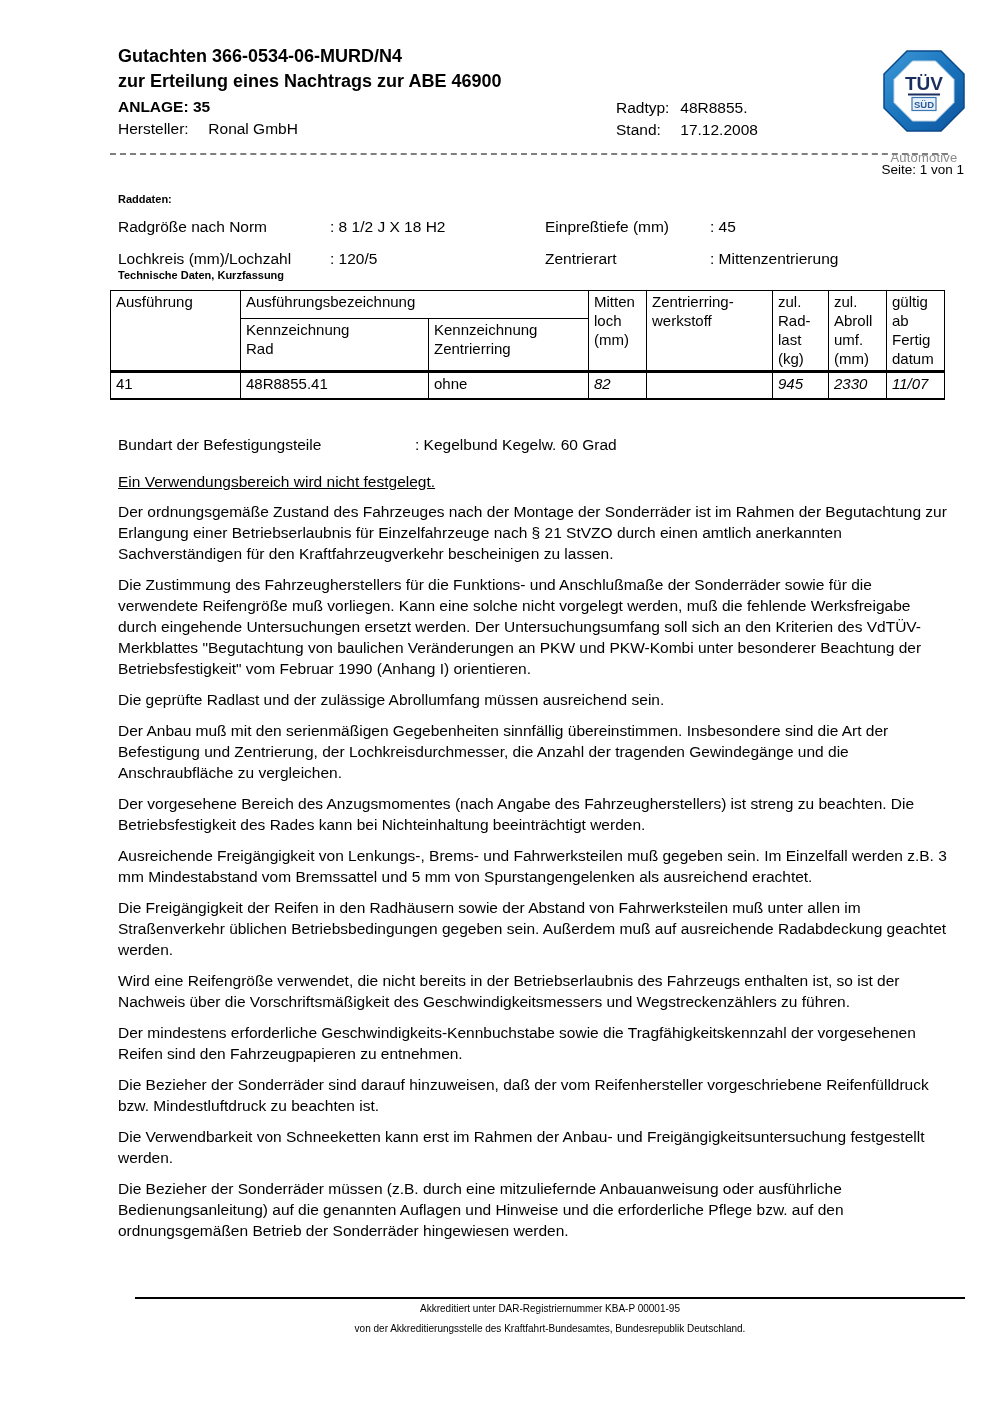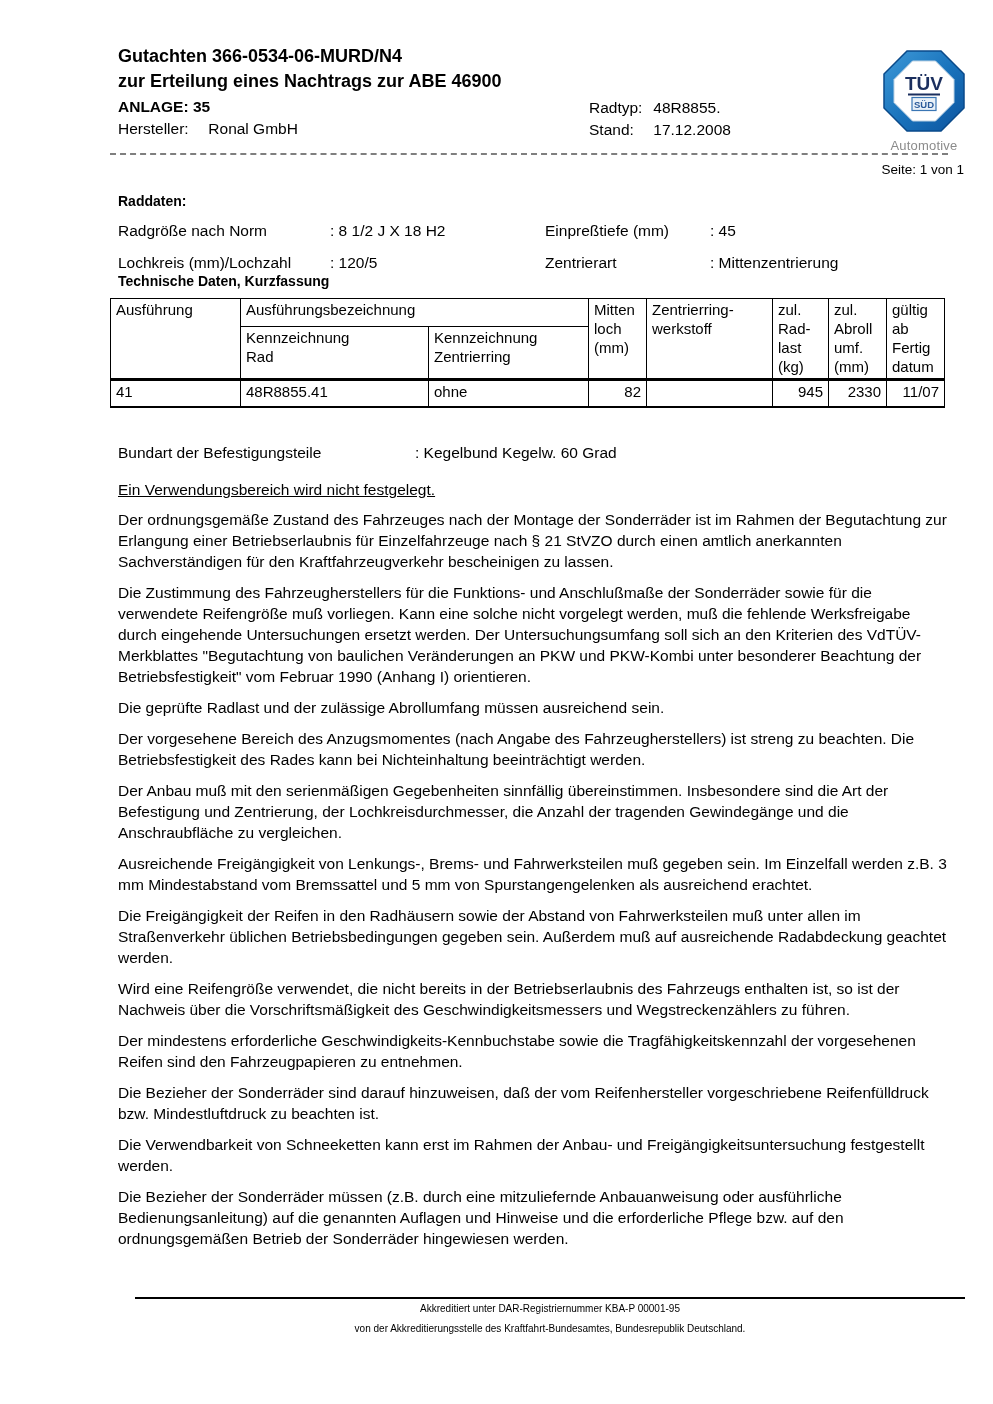--- a/index.html
+++ b/index.html
@@ -7,51 +7,51 @@
     position:relative; width:993px; height:1404px; background:#ffffff;
     font-family:"Liberation Sans", sans-serif; color:#000; overflow:hidden;
     margin:0 auto;
   }
   .content { position:absolute; left:118px; top:0; width:830px; }
 
   
   .doc-title { padding-top:44px; font-size:18px; font-weight:bold; line-height:25px; }
   .meta-block { position:relative; margin-top:2px; font-size:15.5px; line-height:22px; }
   .meta-row .lbl-bold { font-weight:bold; }
-  .meta-right { position:absolute; left:471px; top:1px; }
+  .meta-right { position:absolute; left:498px; top:1px; }
   .meta-right .mlabel { display:inline-block; width:60px; }
   .hers-label { display:inline-block; width:86px; }
   .anlage-label { display:inline-block; }
 
   .logo-wrap { position:absolute; left:879px; top:50px; width:90px; text-align:center; }
-  .logo-caption { font-size:13px; color:#8b8b8b; margin-top:0; letter-spacing:0.2px; }
+  .logo-caption { font-size:13px; color:#8b8b8b; margin-top:12px; letter-spacing:0.2px; }
 
   .dashed-divider { margin-top:13px; margin-left:-8px; width:838px; border-top:2px dashed #7f7f7f; height:0; }
   .page-num { text-align:right; margin-right:-16px; margin-top:7px; font-size:13.5px; }
 
   
-  .section-heading { font-weight:bold; font-size:14px; }
+  .section-heading { font-weight:bold; font-size:11px; }
   .h-raddaten { margin-top:16px; }
   .rd-row { display:flex; margin-top:11px; font-size:15.5px; line-height:21px; }
   .rd-label  { width:212px; flex:none; }
   .rd-value  { width:215px; flex:none; }
   .rd-label2 { width:165px; flex:none; }
   .rd-value2 { flex:1; }
 
   
   .h-tech { }
   table.tech { border-collapse:collapse; margin-top:9px; margin-left:-8px; font-size:15px; table-layout:fixed; }
   table.tech th, table.tech td {
     border:1px solid #000; padding:1px 5px 2px 5px; font-weight:normal;
     text-align:left; vertical-align:top; line-height:19px; white-space:pre-line;
     overflow:hidden;
   }
   table.tech thead { border-bottom:3px solid #000; }
   table.tech { border-bottom:2px solid #000; }
-  table.tech td.num { text-align:right; }
+  table.tech td.num { text-align:left;font-style:italic; }
   table.tech td { height:22px; }
 
   
   .bundart-row { display:flex; margin-top:36px; font-size:15.5px; }
   .bundart-label { width:297px; flex:none; }
   .verwendung { margin-top:19px; font-size:15.5px;text-decoration:underline; }
   .h-hinweise { margin-top:16px; }
   .hint-p { margin:10px 0 0 0; font-size:15.5px; line-height:21px; }
 
   
@@ -189,22 +189,22 @@
       <span class="bundart-label">Bundart der Befestigungsteile</span>
       <span>: Kegelbund Kegelw. 60 Grad</span>
     </div>
 
     <div class="verwendung">Ein Verwendungsbereich wird nicht festgelegt.</div>
 
 
     <p class="hint-p">Der ordnungsgemäße Zustand des Fahrzeuges nach der Montage der Sonderräder ist im Rahmen der Begutachtung zur Erlangung einer Betriebserlaubnis für Einzelfahrzeuge nach § 21 StVZO durch einen amtlich anerkannten Sachverständigen für den Kraftfahrzeugverkehr bescheinigen zu lassen.</p>
     <p class="hint-p">Die Zustimmung des Fahrzeugherstellers für die Funktions- und Anschlußmaße der Sonderräder sowie für die verwendete Reifengröße muß vorliegen. Kann eine solche nicht vorgelegt werden, muß die fehlende Werksfreigabe durch eingehende Untersuchungen ersetzt werden. Der Untersuchungsumfang soll sich an den Kriterien des VdTÜV-Merkblattes "Begutachtung von baulichen Veränderungen an PKW und PKW-Kombi unter besonderer Beachtung der Betriebsfestigkeit" vom Februar 1990 (Anhang I) orientieren.</p>
     <p class="hint-p">Die geprüfte Radlast und der zulässige Abrollumfang müssen ausreichend sein.</p>
+    <p class="hint-p">Der Anbau muß mit den serienmäßigen Gegebenheiten sinnfällig übereinstimmen. Insbesondere sind die Art der Befestigung und Zentrierung, der Lochkreisdurchmesser, die Anzahl der tragenden Gewindegänge und die Anschraubfläche zu vergleichen.</p>
     <p class="hint-p">Der vorgesehene Bereich des Anzugsmomentes (nach Angabe des Fahrzeugherstellers) ist streng zu beachten. Die Betriebsfestigkeit des Rades kann bei Nichteinhaltung beeinträchtigt werden.</p>
-    <p class="hint-p">Der Anbau muß mit den serienmäßigen Gegebenheiten sinnfällig übereinstimmen. Insbesondere sind die Art der Befestigung und Zentrierung, der Lochkreisdurchmesser, die Anzahl der tragenden Gewindegänge und die Anschraubfläche zu vergleichen.</p>
     <p class="hint-p">Ausreichende Freigängigkeit von Lenkungs-, Brems- und Fahrwerksteilen muß gegeben sein. Im Einzelfall werden z.B. 3 mm Mindestabstand vom Bremssattel und 5 mm von Spurstangengelenken als ausreichend erachtet.</p>
     <p class="hint-p">Die Freigängigkeit der Reifen in den Radhäusern sowie der Abstand von Fahrwerksteilen muß unter allen im Straßenverkehr üblichen Betriebsbedingungen gegeben sein. Außerdem muß auf ausreichende Radabdeckung geachtet werden.</p>
     <p class="hint-p">Wird eine Reifengröße verwendet, die nicht bereits in der Betriebserlaubnis des Fahrzeugs enthalten ist, so ist der Nachweis über die Vorschriftsmäßigkeit des Geschwindigkeitsmessers und Wegstreckenzählers zu führen.</p>
     <p class="hint-p">Der mindestens erforderliche Geschwindigkeits-Kennbuchstabe sowie die Tragfähigkeitskennzahl der vorgesehenen Reifen sind den Fahrzeugpapieren zu entnehmen.</p>
     <p class="hint-p">Die Bezieher der Sonderräder sind darauf hinzuweisen, daß der vom Reifenhersteller vorgeschriebene Reifenfülldruck bzw. Mindestluftdruck zu beachten ist.</p>
     <p class="hint-p">Die Verwendbarkeit von Schneeketten kann erst im Rahmen der Anbau- und Freigängigkeitsuntersuchung festgestellt werden.</p>
     <p class="hint-p">Die Bezieher der Sonderräder müssen (z.B. durch eine mitzuliefernde Anbauanweisung oder ausführliche Bedienungsanleitung) auf die genannten Auflagen und Hinweise und die erforderliche Pflege bzw. auf den ordnungsgemäßen Betrieb der Sonderräder hingewiesen werden.</p>
 
   </div>
 

